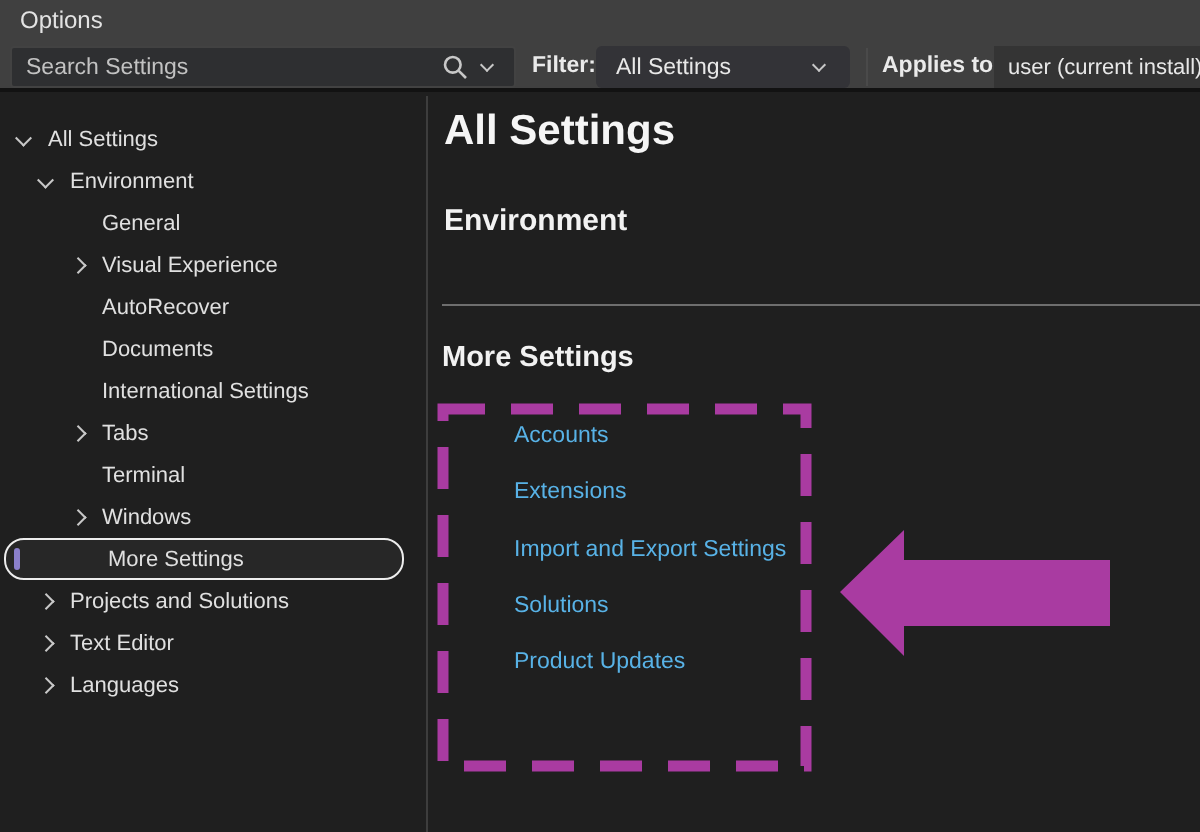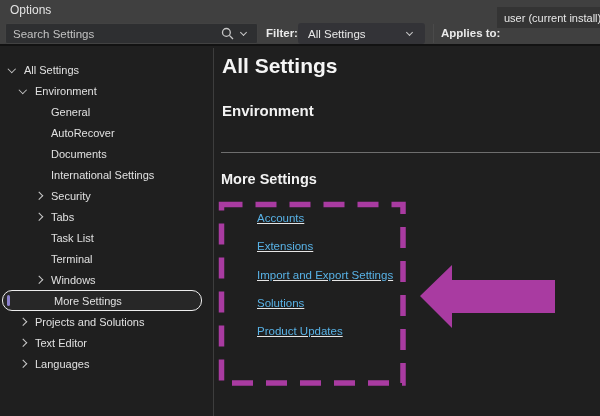--- a/index.html
+++ b/index.html
@@ -47,21 +47,21 @@
   .dropdown {
     position: absolute; top: 23px; left: 298px; width: 127px; height: 21px;
     background: #333337; border-radius: 3px;
     display: flex; align-items: center; padding: 0 8px 0 10px;
   }
   .dropdown .value { flex: 1; font-size: 11.5px; color: #e8e8e8; }
 
   .toolbar-sep { position: absolute; top: 24px; left: 433px; width: 1px; height: 19px; background: #4a4a4a; }
 
   .applies-value {
-    position: absolute; top: 7px; left: 497px; width: 103px; height: 21px;
+    position: absolute; top: 23px; left: 497px; width: 103px; height: 21px;
     background: #343434; display: flex; align-items: center;
     padding-left: 7px; font-size: 11px; color: #e8e8e8; white-space: nowrap;
   }
 
   
   .sidebar { position: absolute; top: 48px; left: 0; width: 213px; bottom: 0; }
   .vline { position: absolute; top: 48px; bottom: 0; left: 213px; width: 1px; background: #3d3d3d; }
   .tree { position: absolute; top: 11px; left: 0; right: 0; }
   .tree-row {
     height: 21px; display: flex; align-items: center;
@@ -86,21 +86,21 @@
     content: ""; position: absolute; left: 4px; top: 4px;
     width: 3px; height: 11px; background: #8B80CC; border-radius: 2px;
   }
 
   
   .main-title { position: absolute; top: 54px; left: 222px; margin: 0; font-size: 21px; font-weight: 700; color: #f5f5f5; }
   .section-env { position: absolute; top: 102px; left: 222px; margin: 0; font-size: 15px; font-weight: 700; color: #f2f2f2; }
   .main-hr { position: absolute; top: 152px; left: 221px; right: 0; height: 1px; background: #6e6e6e; border: none; margin: 0; }
   .section-more { position: absolute; top: 171px; left: 221px; margin: 0; font-size: 14.5px; font-weight: 700; color: #f2f2f2; }
   .links { position: absolute; top: 204px; left: 257px; }
-  .link-row { height: 28.3px; display: flex; align-items: center; text-decoration: underline; }
+  .link-row { height: 28.3px; display: flex; align-items: center; }
   .link-row a { color: #58B2E6; font-size: 11.5px; text-decoration: none; white-space: nowrap; }
 
   
   .overlay { position: absolute; top: 0; left: 0; pointer-events: none; }
 
   svg.search-glyph { display: block; }
 </style>
 </head>
 <body>
 
@@ -146,51 +146,47 @@
       <div class="tree-row lvl1 expanded">
         <span class="chev"></span>
         <span class="tree-label">Environment</span>
       </div>
 
       <div class="tree-row lvl2 leaf">
         <span class="chev"></span>
         <span class="tree-label">General</span>
       </div>
 
+      <div class="tree-row lvl2 collapsed">
+        <span class="chev"></span>
+        <span class="tree-label">Visual Experience</span>
+      </div>
 
       <div class="tree-row lvl2 leaf">
         <span class="chev"></span>
         <span class="tree-label">AutoRecover</span>
       </div>
 
       <div class="tree-row lvl2 leaf">
         <span class="chev"></span>
         <span class="tree-label">Documents</span>
       </div>
 
       <div class="tree-row lvl2 leaf">
         <span class="chev"></span>
         <span class="tree-label">International Settings</span>
       </div>
 
 
+
       <div class="tree-row lvl2 collapsed">
         <span class="chev"></span>
-        <span class="tree-label">Security</span>
-      </div>
-
-      <div class="tree-row lvl2 collapsed">
-        <span class="chev"></span>
         <span class="tree-label">Tabs</span>
       </div>
 
-      <div class="tree-row lvl2 leaf">
-        <span class="chev"></span>
-        <span class="tree-label">Task List</span>
-      </div>
 
       <div class="tree-row lvl2 leaf">
         <span class="chev"></span>
         <span class="tree-label">Terminal</span>
       </div>
 
       <div class="tree-row lvl2 collapsed">
         <span class="chev"></span>
         <span class="tree-label">Windows</span>
       </div>

